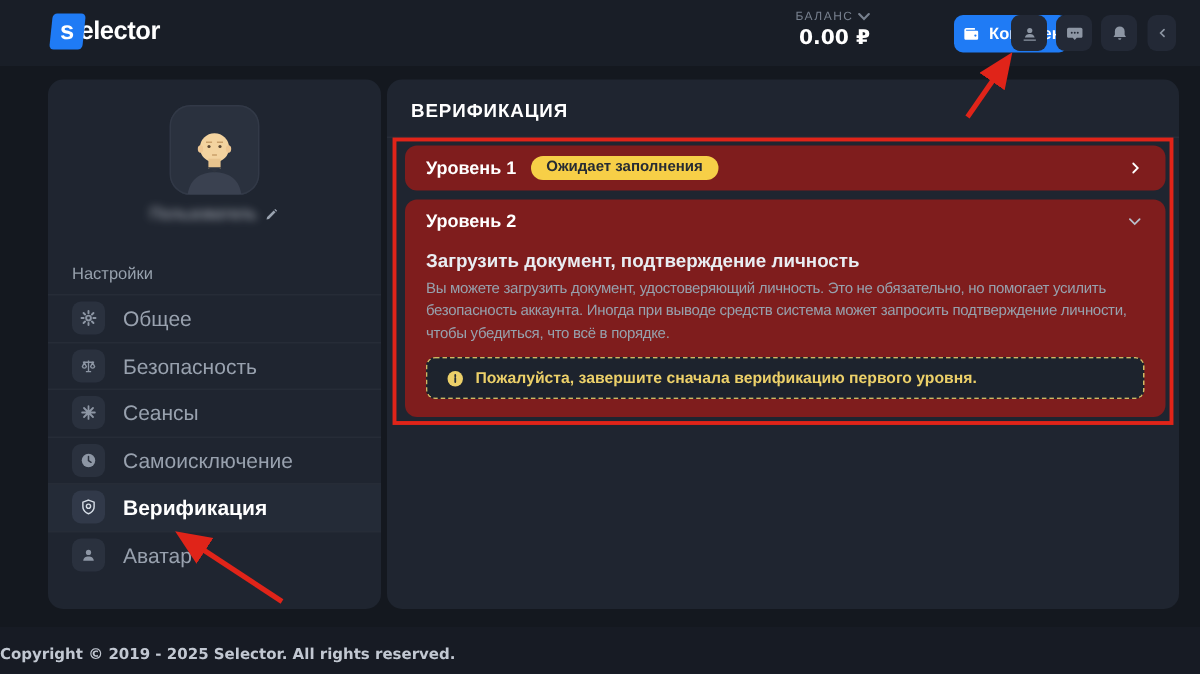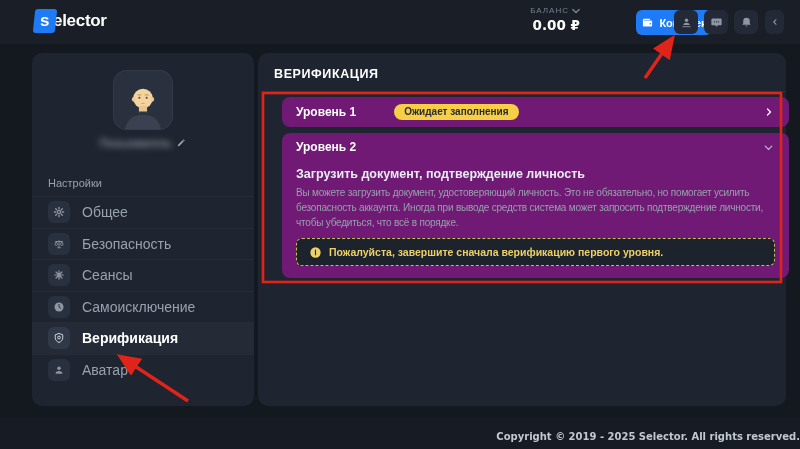--- a/index.html
+++ b/index.html
@@ -74,21 +74,21 @@
 
   
   .main {
     position:absolute; left:258px; top:53px; width:528px; height:353px;
     background:#1f2530; border-radius:10px;
   }
   .main-title {
     padding:14px 16px 10px 16px; color:#fff; font-size:12.5px; font-weight:700;
     letter-spacing:.6px; border-bottom:1px solid #272d38;
   }
-  .card { position:absolute; left:24px; width:507px; background:#701a75; border-radius:8px;gap:28px; }
+  .card { position:absolute; left:12px; width:507px; background:#7f1d1d; border-radius:8px; }
   .card1 { top:44px; height:30px; display:flex; align-items:center; padding:0 14px; cursor:pointer; }
   .lvl-title { color:#fff; font-size:12px; font-weight:700; }
   .badge {
     margin-left:10px; background:#f7cf47; color:#262b33; font-size:10px; font-weight:700;
     padding:3px 10px; border-radius:999px; line-height:1;
   }
   .card1 .chev { margin-left:auto; display:flex; }
   .card2 { top:80px; min-height:143px; padding:0 14px 12px 14px; }
   .card2-head { height:28px; display:flex; align-items:center; cursor:pointer; }
   .card2-head .chev { margin-left:auto; display:flex; }
@@ -99,21 +99,21 @@
   }
   .warn {
     margin-top:8px; border:1.5px dashed #cdb964; border-radius:6px; background:#1d232d;
     min-height:28px; display:flex; align-items:center; gap:7px; padding:5px 12px;
   }
   .warn-text { color:#ecd069; font-size:10.5px; font-weight:600; }
 
   
   .footer {
     position:absolute; left:0; top:418px; width:800px; height:31px; background:#171b24;
-    display:flex; align-items:center; justify-content:flex-end;
+    display:flex; align-items:center; justify-content:flex-start;
   }
   .footer-text { color:#c2c8d2; font-size:10px; font-weight:700; padding-top:6px; }
 
   
   .annot { position:absolute; left:0; top:0; width:800px; height:449px; pointer-events:none; z-index:50; }
 </style>
 </head>
 <body>
 
 <div class="header">

